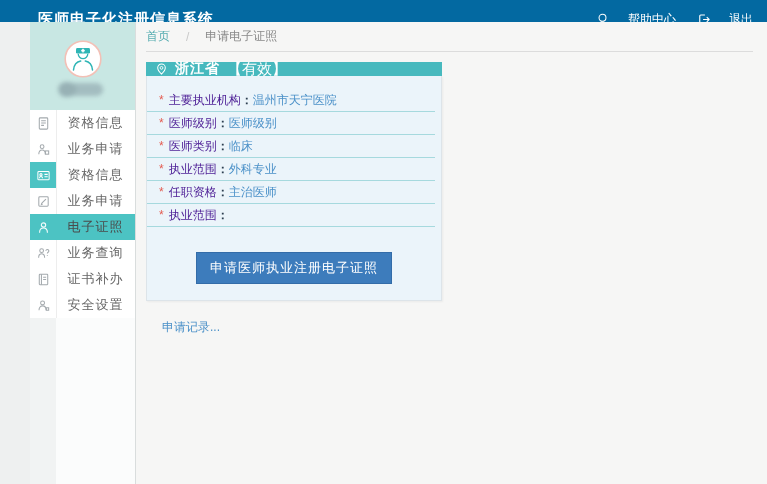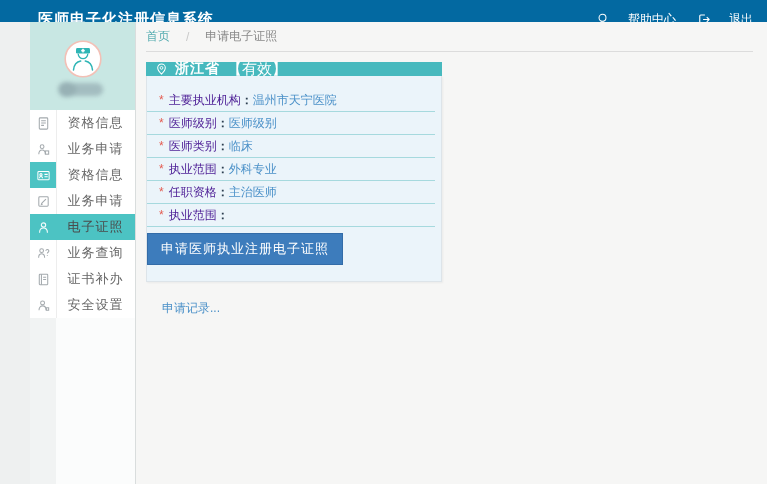--- a/index.html
+++ b/index.html
@@ -76,21 +76,21 @@
   .field-row {
     height:23px; display:flex; align-items:center;
     padding-left:12px; margin-right:6px;
     border-bottom:1px solid #a6d9de;
     font-size:12px; white-space:nowrap;
   }
   .req { color:#e45c51; margin-right:5px; font-size:12px; }
   .f-label { color:#4c1d95; font-weight:normal; }
   .f-colon { color:#2c3e50; font-weight:bold; }
   .f-value { color:#4a90c8; }
-  .button-row { display:flex; justify-content:flex-start; margin-top:6px; }
+  .button-row { display:flex; justify-content:center; margin-top:25px; }
   .apply-btn {
     background:#3d7cbc; border:1px solid #336ca8; color:#fff;
     font-size:13px; padding:6px 13px; cursor:pointer;
     font-family:inherit; letter-spacing:1px;
   }
   .records-link { display:inline-block; margin-top:18px; color:#4a90c8; font-size:12px; cursor:pointer; text-decoration:none;margin-left:16px; }
 </style>
 </head>
 <body>
 

